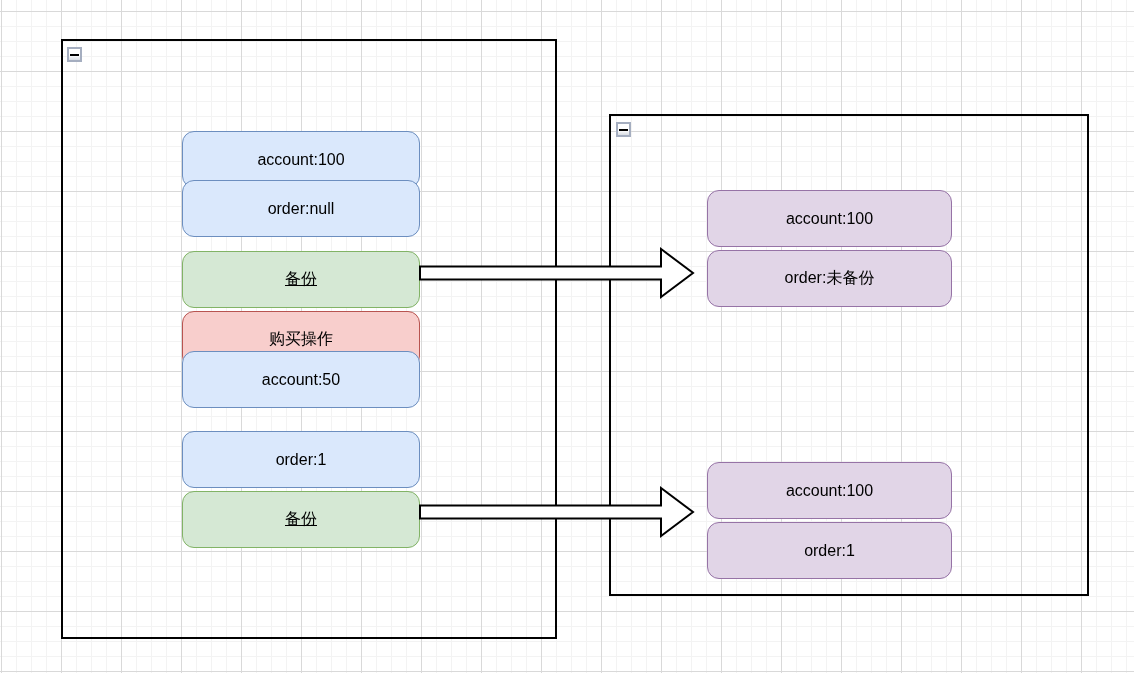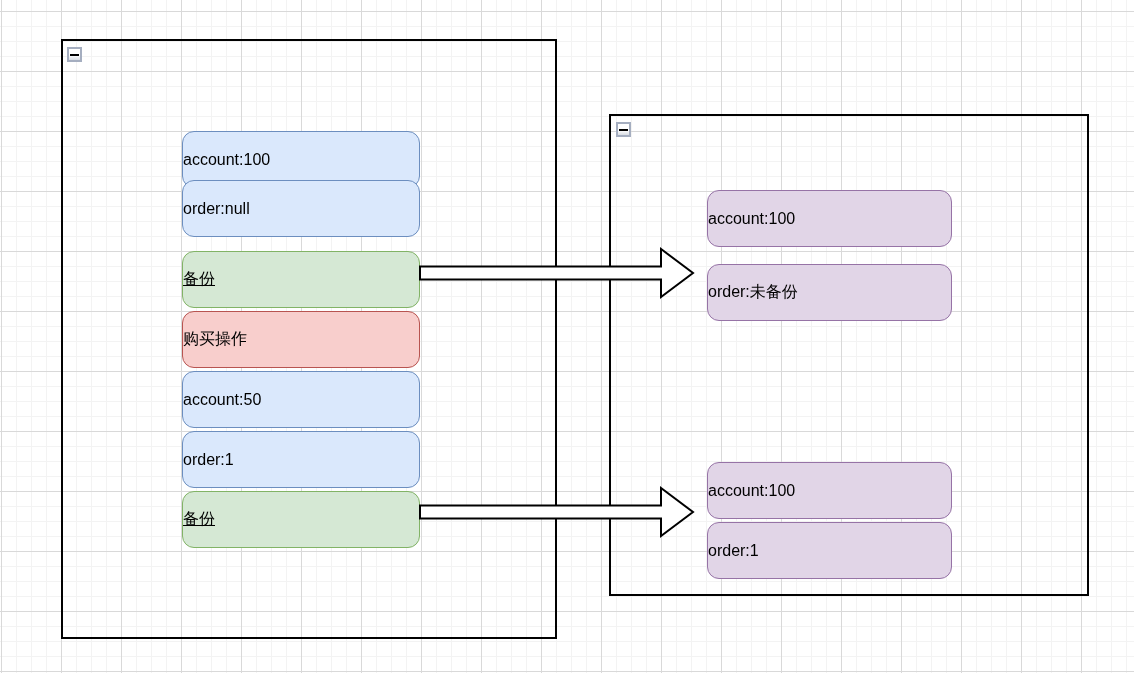--- a/index.html
+++ b/index.html
@@ -40,21 +40,21 @@
   }
   .collapse-btn .minus-bar { width: 9px; height: 2px; background: #000; }
   #left-collapse  { left: 67px;  top: 47px;  }
   #right-collapse { left: 616px; top: 122px; }
 
   .node {
     position: absolute;
     height: 57px;
     border-radius: 12px;
     border: 1.5px solid;
-    display: flex; align-items: center; justify-content: flex-start;
+    display: flex; align-items: center; justify-content: center;
     font-size: 16px;
     color: #000000;
     z-index: 2;
     cursor: pointer;
   }
   .left-node  { left: 182px; width: 238px; }
   .right-node { left: 707px; width: 245px; }
 
   .node-blue   { background: #dae8fc; border-color: #6c8ebf; }
   .node-green  { background: #d5e8d4; border-color: #82b366; text-decoration: underline; }
@@ -83,34 +83,34 @@
   </div>
   <div class="node left-node node-blue" style="top:180px">
     <span>order:null</span>
   </div>
   <div class="node left-node node-green" style="top:251px">
     <span>备份</span>
   </div>
   <div class="node left-node node-red" style="top:311px">
     <span>购买操作</span>
   </div>
-  <div class="node left-node node-blue" style="top:371px">
+  <div class="node left-node node-blue" style="top:351px">
     <span>account:50</span>
   </div>
   <div class="node left-node node-blue" style="top:431px">
     <span>order:1</span>
   </div>
   <div class="node left-node node-green" style="top:491px">
     <span>备份</span>
   </div>
 
   <div class="node right-node node-purple" style="top:190px">
     <span>account:100</span>
   </div>
-  <div class="node right-node node-purple" style="top:264px">
+  <div class="node right-node node-purple" style="top:250px">
     <span>order:未备份</span>
   </div>
 
   <div class="node right-node node-purple" style="top:462px">
     <span>account:100</span>
   </div>
   <div class="node right-node node-purple" style="top:522px">
     <span>order:1</span>
   </div>
 

